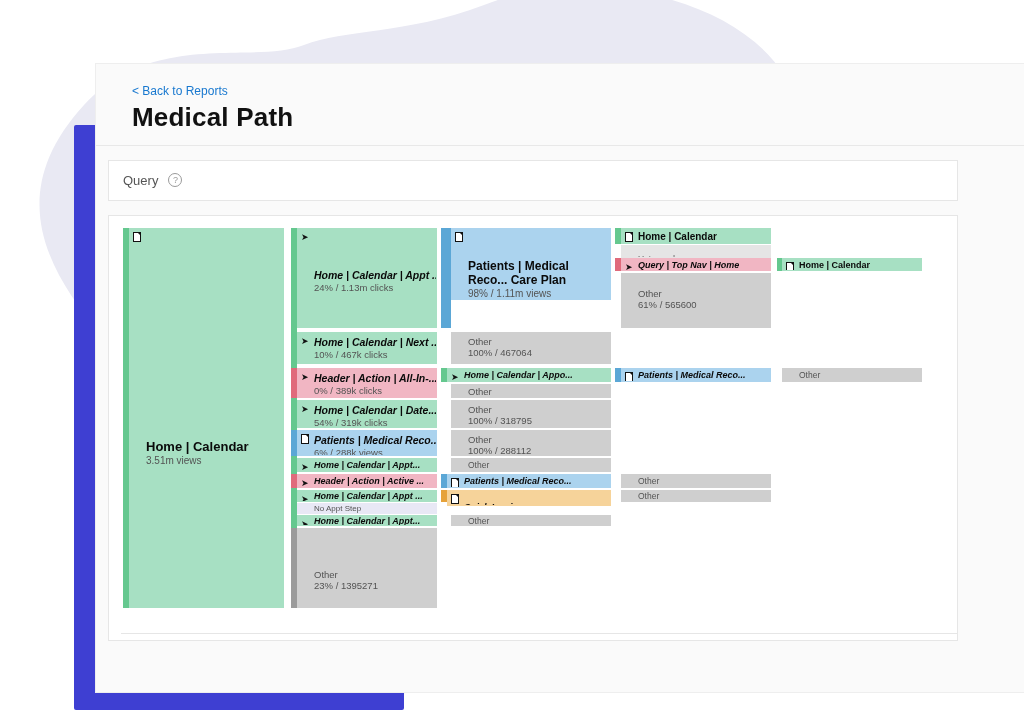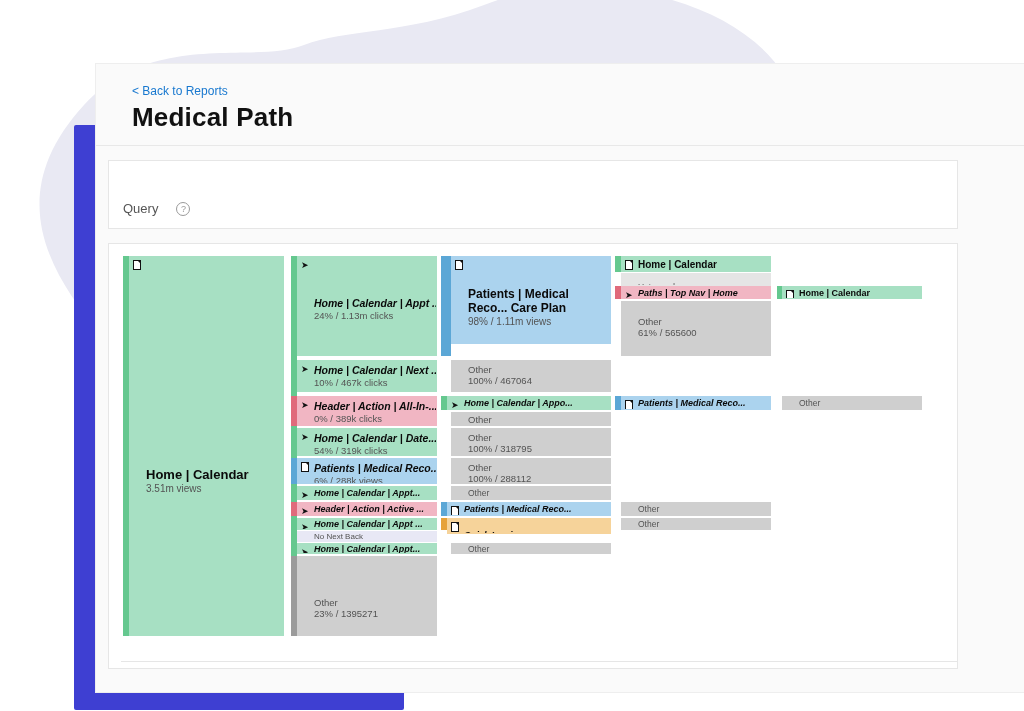--- a/index.html
+++ b/index.html
@@ -6,21 +6,21 @@
   html, body { width: 1024px; height: 711px; overflow: hidden; font-family: -apple-system, BlinkMacSystemFont, 'Segoe UI', Helvetica, Arial, sans-serif; background: #fff; color: #111; }
   .canvas { position: relative; width: 1024px; height: 711px; }
   .cloud { position: absolute; left: 14px; top: -15px; width: 996px; height: 726px; }
   .cloud svg { width: 100%; height: 100%; display: block; }
   .blue-rect { position: absolute; left: 74px; top: 125px; width: 330px; height: 585px; background: #3e3fd2; border-radius: 2px; }
   .panel { position: absolute; left: 95px; top: 63px; right: 0; height: 630px; background: #fafafa; border: 1px solid #eee; border-right: 0; overflow: hidden; }
   .back { display: inline-block; margin: 20px 0 4px 36px; color: #1878cf; font-size: 12px; text-decoration: none; }
   .title { margin: 0 0 12px 36px; font-size: 26px; font-weight: 700; letter-spacing: .2px; }
   .hr { border-top: 1px solid #e8e8e8; margin-bottom: 14px; }
   .card { margin: 0 0 14px 12px; background: #fff; border: 1px solid #e6e6e6; padding: 12px 14px; width: 850px; }
-  .query-row { display: flex; align-items: flex-end; gap: 18px; color: #555; font-size: 13px; margin-top: 28px; }
+  .query-row { display: flex; align-items: flex-start; gap: 10px; color: #555; font-size: 13px; }
   .help-icon { width: 14px; height: 14px; border: 1px solid #9a9a9a; border-radius: 50%; display: inline-flex; align-items: center; justify-content: center; font-size: 9px; color: #9a9a9a; }
   .paths-card { margin-left: 12px; width: 850px; background: #fff; border: 1px solid #e6e6e6; padding: 12px 14px 12px 14px; position: relative; }
   .paths-title { color: #555; font-size: 14px; margin-bottom: 14px; }
   .diagram { position: relative; height: 400px; width: 820px; }
   .cell { position: absolute; border: 1px solid rgba(0,0,0,0); padding: 3px 4px 3px 16px; font-size: 10px; line-height: 1.2; overflow: hidden; white-space: nowrap; text-overflow: ellipsis; }
   .cell .lbl { font-weight: 700; font-style: italic; font-size: 10.5px; color: #0a0a0a; }
   .cell .sub { color: #535353; font-size: 9.5px; }
   .cell.big .lbl { font-size: 13px; font-style: normal; }
   .cell.big .sub { font-size: 10px; }
   .cell .cursor { position: absolute; left: 3px; top: 3px; font-size: 9px; color: #111; }
@@ -116,35 +116,35 @@
         <div class="cell c-pink small" style="left:174px;top:246px;width:140px;height:14px;padding-top:1px;">
           <span class="cursor">➤</span>
           <div class="lbl">Header | Action | Active ...</div>
         </div>
         <div class="bar-strip c-green-strong" style="left:168px;top:262px;width:6px;height:12px;"></div>
         <div class="cell c-green small" style="left:174px;top:262px;width:140px;height:12px;padding-top:0;">
           <span class="cursor">➤</span>
           <div class="lbl">Home | Calendar | Appt ...</div>
         </div>
         <div class="cell c-lav small" style="left:174px;top:275px;width:140px;height:11px;padding-top:0;">
-          <div class="sub" style="font-size:8px;">No Next Back</div>
+          <div class="sub" style="font-size:8px;">No Appt Step</div>
         </div>
         <div class="bar-strip c-green-strong" style="left:168px;top:287px;width:6px;height:11px;"></div>
         <div class="cell c-green small" style="left:174px;top:287px;width:140px;height:11px;padding-top:0;">
           <span class="cursor">➤</span>
           <div class="lbl">Home | Calendar | Appt...</div>
         </div>
         <div class="bar-strip" style="left:168px;top:300px;width:6px;height:80px;background:#9b9b9b;"></div>
         <div class="cell c-gray" style="left:174px;top:300px;width:140px;height:80px;padding-top:40px;">
           <div class="sub">Other</div>
           <div class="sub">23% / 1395271</div>
         </div>
 
         <div class="bar-strip c-blue-mid" style="left:318px;top:0;width:10px;height:100px;"></div>
-        <div class="cell c-blue big" style="left:328px;top:0;width:160px;height:88px;padding-top:30px;white-space:normal;">
+        <div class="cell c-blue big" style="left:328px;top:0;width:160px;height:72px;padding-top:30px;white-space:normal;">
           <span class="page"></span>
           <div class="lbl" style="font-size:12px;">Patients | Medical Reco... Care Plan</div>
           <div class="sub">98% / 1.11m views</div>
         </div>
 
         <div class="cell c-gray" style="left:328px;top:104px;width:160px;height:32px;">
           <div class="sub">Other</div>
           <div class="sub">100% / 467064</div>
         </div>
 
@@ -187,21 +187,21 @@
         <div class="cell c-green small" style="left:498px;top:0;width:150px;height:16px;padding-top:2px;">
           <span class="page"></span>
           <div class="lbl" style="font-style:normal;font-size:10px;">Home | Calendar</div>
         </div>
         <div class="cell c-gray-lt small" style="left:498px;top:17px;width:150px;height:12px;padding-top:8px;">
           <div class="sub">Untagged</div>
         </div>
         <div class="bar-strip c-red" style="left:492px;top:30px;width:6px;height:13px;"></div>
         <div class="cell c-pink small" style="left:498px;top:30px;width:150px;height:13px;padding-top:1px;">
           <span class="cursor">➤</span>
-          <div class="lbl">Paths | Top Nav | Home</div>
+          <div class="lbl">Query | Top Nav | Home</div>
         </div>
         <div class="cell c-gray" style="left:498px;top:45px;width:150px;height:55px;padding-top:14px;">
           <div class="sub">Other</div>
           <div class="sub">61% / 565600</div>
         </div>
 
         <div class="bar-strip c-blue-mid" style="left:492px;top:140px;width:6px;height:14px;"></div>
         <div class="cell c-blue small" style="left:498px;top:140px;width:150px;height:14px;padding-top:1px;">
           <span class="page"></span>
           <div class="lbl">Patients | Medical Reco...</div>

